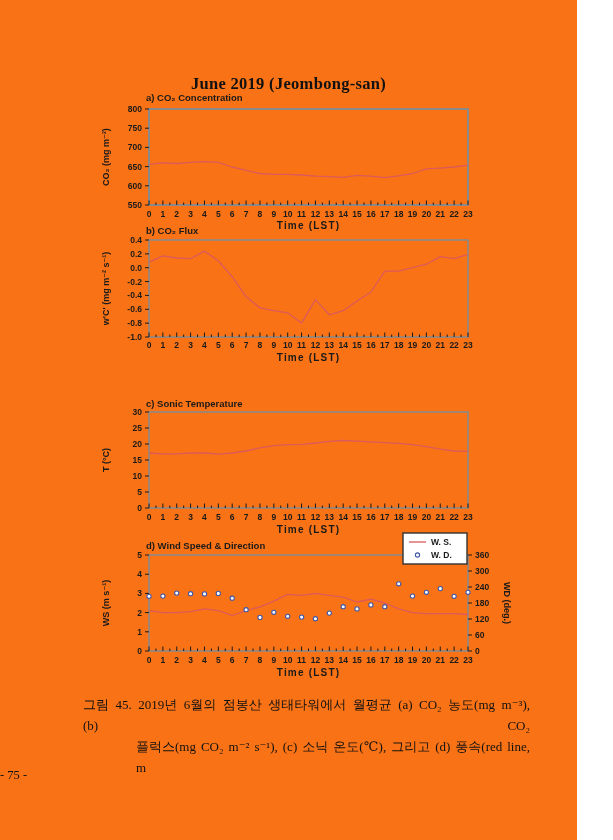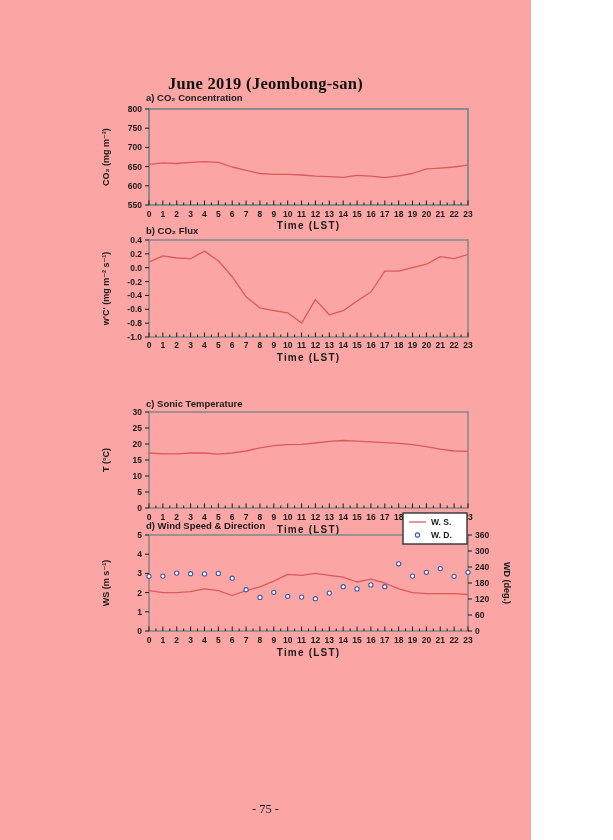--- a/index.html
+++ b/index.html
@@ -1,29 +1,29 @@
 <!DOCTYPE html>
 <html><head>
 <meta charset="utf-8">
 <style>
   html,body{margin:0;padding:0;background:#ffffff;}
-  .page{position:relative;width:531px;height:840px;background:#fca5a5;overflow:hidden;
+  .page{position:relative;width:577px;height:840px;background:#f97316;overflow:hidden;
         font-family:"Liberation Serif","DejaVu Serif",serif;color:#111;}
   .doc-title{position:absolute;top:74px;left:0;width:100%;margin:0;text-align:center;
              font-size:16.5px;font-weight:bold;letter-spacing:0.3px;}
   .chart{position:absolute;left:85px;margin:0;padding:0;text-align:right;}
   #chart-a{top:88px;}
   #chart-b{top:224px;}
   #chart-c{top:394px;}
-  #chart-d{top:510px;}
+  #chart-d{top:530px;}
   .caption{position:absolute;left:83px;top:694px;width:447px;font-size:13px;line-height:21px;}
   .cap-line{word-spacing:1.5px;}
   .cap-line.just{text-align:justify;text-align-last:justify;}
   .cap-line.indent{margin-left:53px;}
-  .page-number{position:absolute;top:768px;left:0;width:100%;text-align:center;font-size:12.5px;margin-top:34px;}
+  .page-number{position:absolute;top:768px;left:0;width:100%;font-size:12.5px;}
 </style>
 </head>
 <body>
 
 <div class="page">
 
   <h1 class="doc-title">June 2019 (Jeombong-san)</h1>
 
   <figure class="chart" id="chart-a">
     <svg id="svg-a" width="500" height="152" viewBox="0 0 500 152">
@@ -441,17 +441,19 @@
         <circle cx="383.0" cy="62.3" r="2.1" fill="#ffffff" stroke="#3f56a7" stroke-width="1.1"></circle>
         <rect x="318" y="3" width="64" height="31" fill="#ffffff" stroke="#333333" stroke-width="1.4"></rect>
         <line x1="324" y1="12" x2="341" y2="12" stroke="#dc5a5a" stroke-width="1.3"></line>
         <text x="346" y="15" font-size="8.5" font-weight="bold" fill="#1a1a1a" text-anchor="start" font-family="&quot;Liberation Sans&quot;,&quot;DejaVu Sans&quot;,sans-serif">W. S.</text>
         <circle cx="332.5" cy="25" r="2.1" fill="#ffffff" stroke="#3f56a7" stroke-width="1.1"></circle>
         <text x="346" y="28" font-size="8.5" font-weight="bold" fill="#1a1a1a" text-anchor="start" font-family="&quot;Liberation Sans&quot;,&quot;DejaVu Sans&quot;,sans-serif">W. D.</text>
       </svg>
   </figure>
 
   <div class="caption">
+    <div class="cap-line just">그림 45. 2019년 6월의 점봉산 생태타워에서 월평균 (a) CO₂ 농도(mg m⁻³), (b) CO₂</div>
+    <div class="cap-line just indent">플럭스(mg CO₂ m⁻² s⁻¹), (c) 소닉 온도(℃), 그리고 (d) 풍속(red line, m</div>
   </div>
 
   <div class="page-number">- 75 -</div>
 
 </div>
 
 </body></html>

